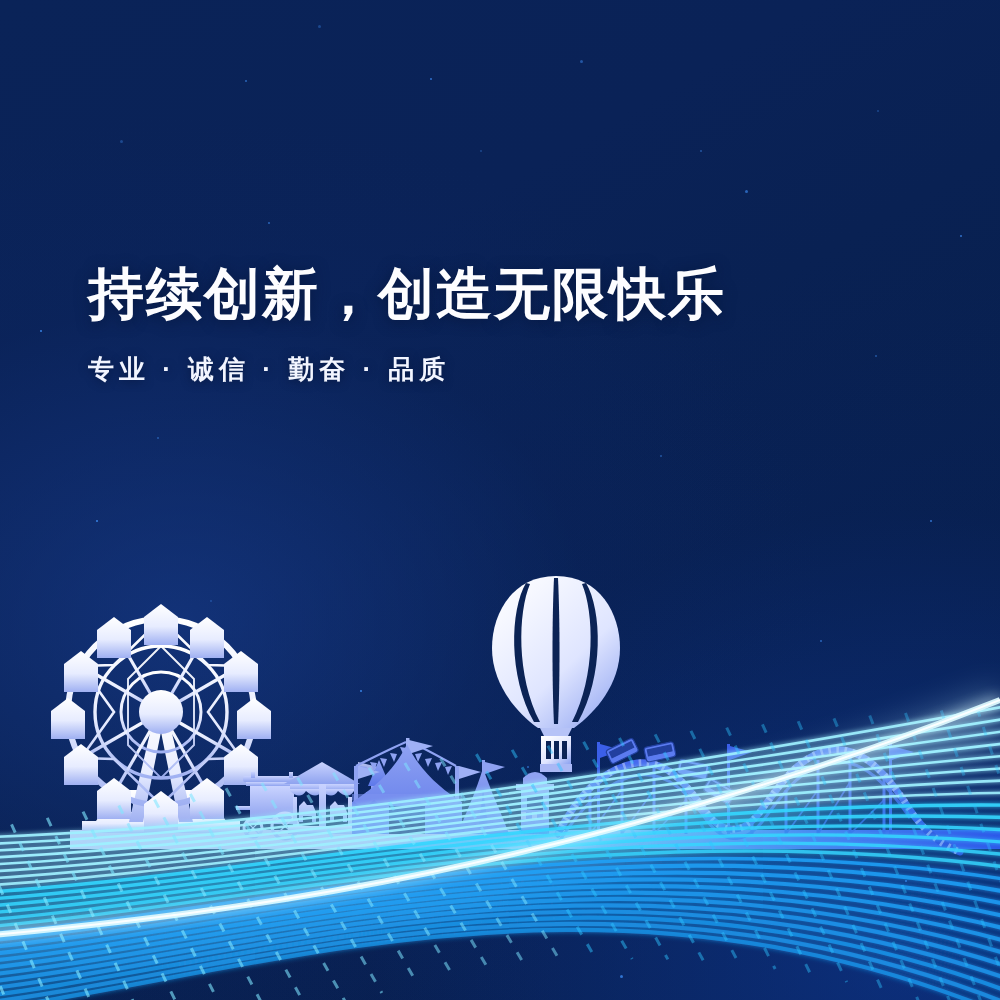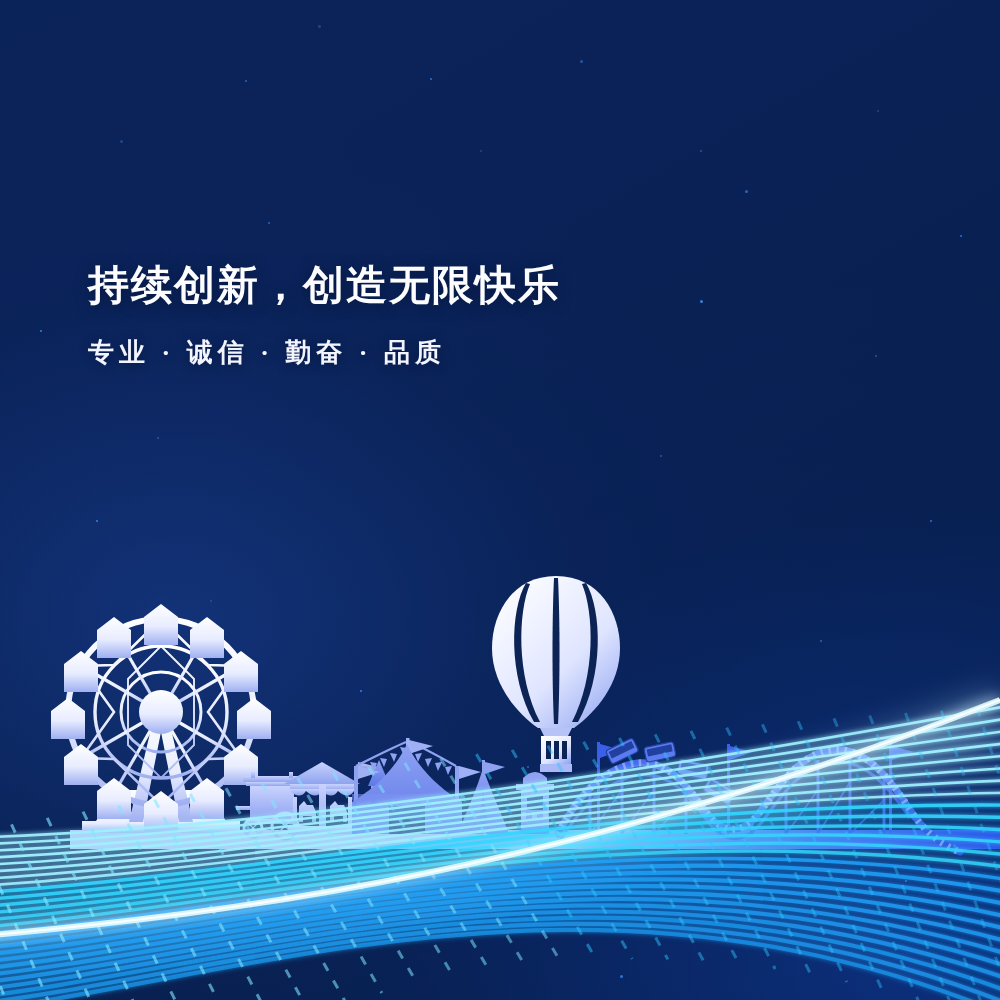--- a/index.html
+++ b/index.html
@@ -8,29 +8,28 @@
     position:relative;width:1000px;height:1000px;overflow:hidden;
     background:
       radial-gradient(ellipse 900px 700px at 18% 62%, rgba(26,64,150,0.55) 0%, rgba(12,38,98,0.25) 45%, rgba(8,28,76,0) 72%),
       radial-gradient(ellipse 1100px 900px at 92% 96%, rgba(18,70,190,0.45) 0%, rgba(10,36,104,0.18) 50%, rgba(8,28,76,0) 78%),
       linear-gradient(150deg,#0a2358 0%,#0a2257 30%,#08204f 62%,#071c45 100%);
   }
   #stage *{box-sizing:border-box;}
   .layer{position:absolute;inset:0;}
   .txt-block{position:absolute;left:88px;top:262px;}
   .headline{
-    color:#fdfdff;font-size:41px;font-weight:bold;line-height:1.15;
+    color:#fdfdff;font-size:56px;font-weight:bold;line-height:1.15;
     letter-spacing:2px;white-space:nowrap;
     text-shadow:0 2px 14px rgba(6,20,56,.75);
   }
   .subline{
     margin-top:26px;color:#f2f5ff;font-size:26px;font-weight:bold;
     letter-spacing:5px;white-space:nowrap;
     text-shadow:0 1px 10px rgba(6,20,56,.7);
-    font-family:Liberation Serif, serif;
   }
   .star{position:absolute;border-radius:50%;background:#3e8ef7;}
   svg.art{position:absolute;left:0;top:0;width:1000px;height:1000px;display:block;}
 </style>
 </head>
 <body>
 
 <div id="stage">
 
   <div class="layer" id="starfield">

